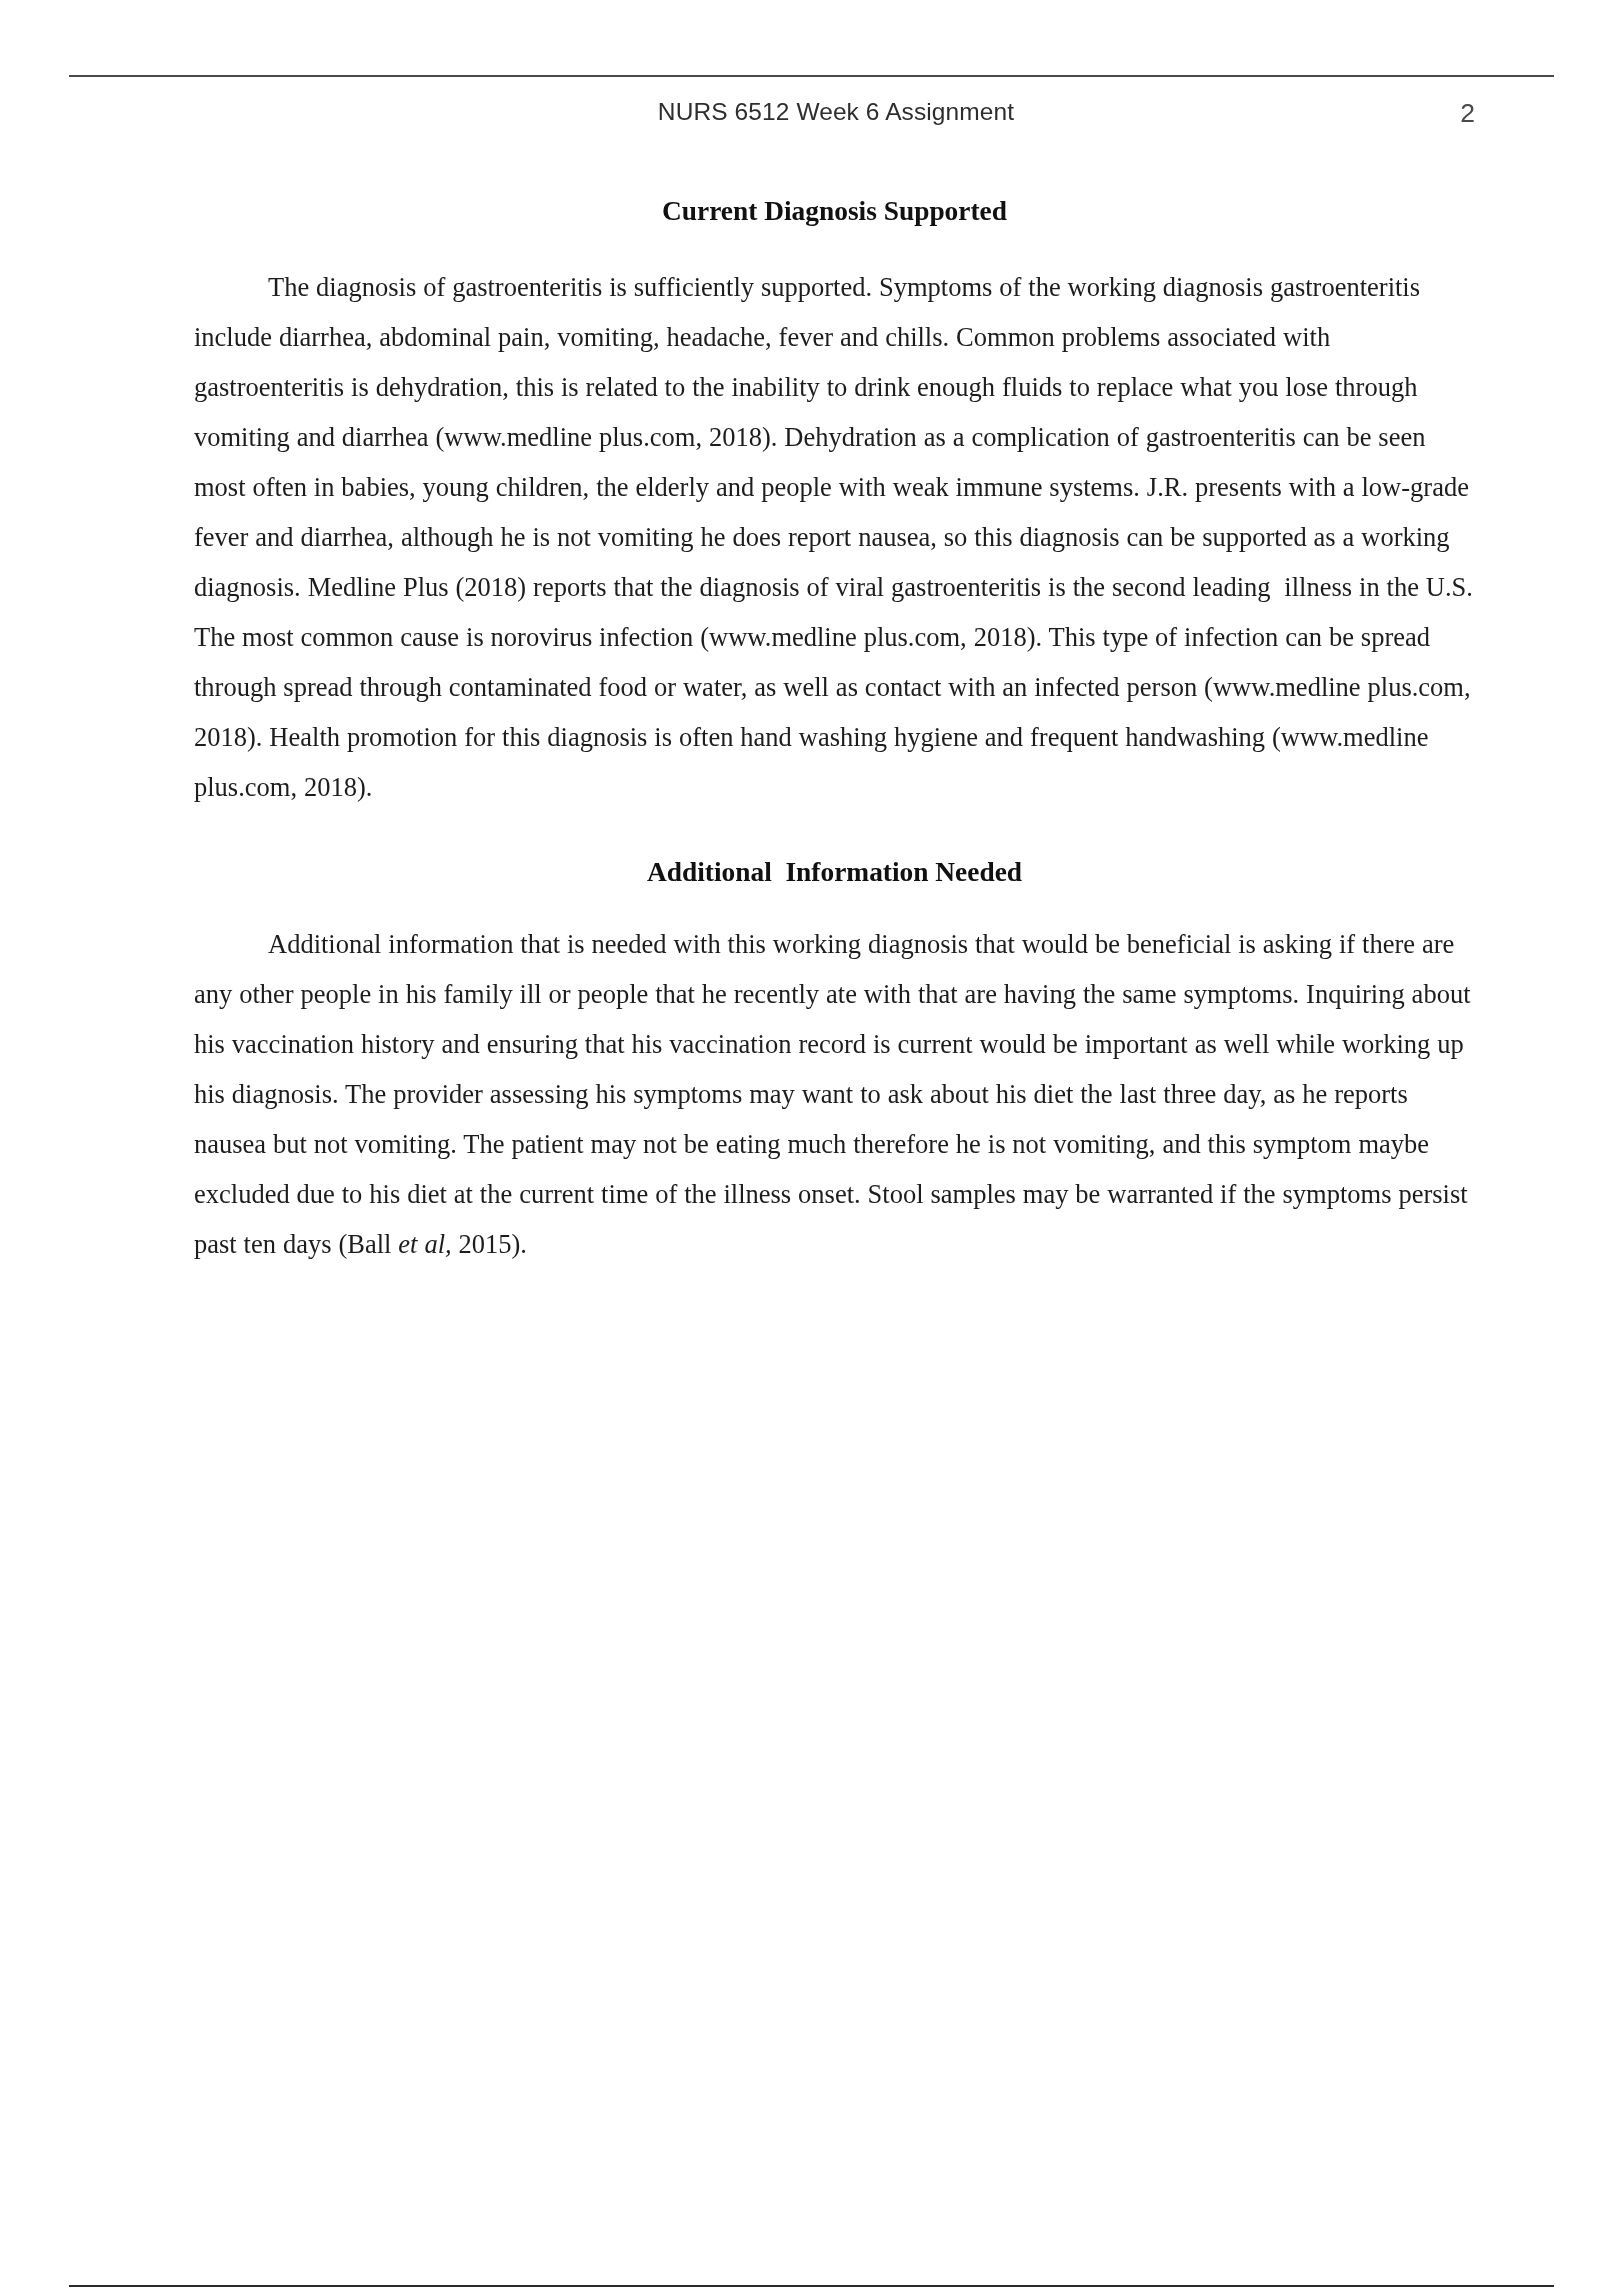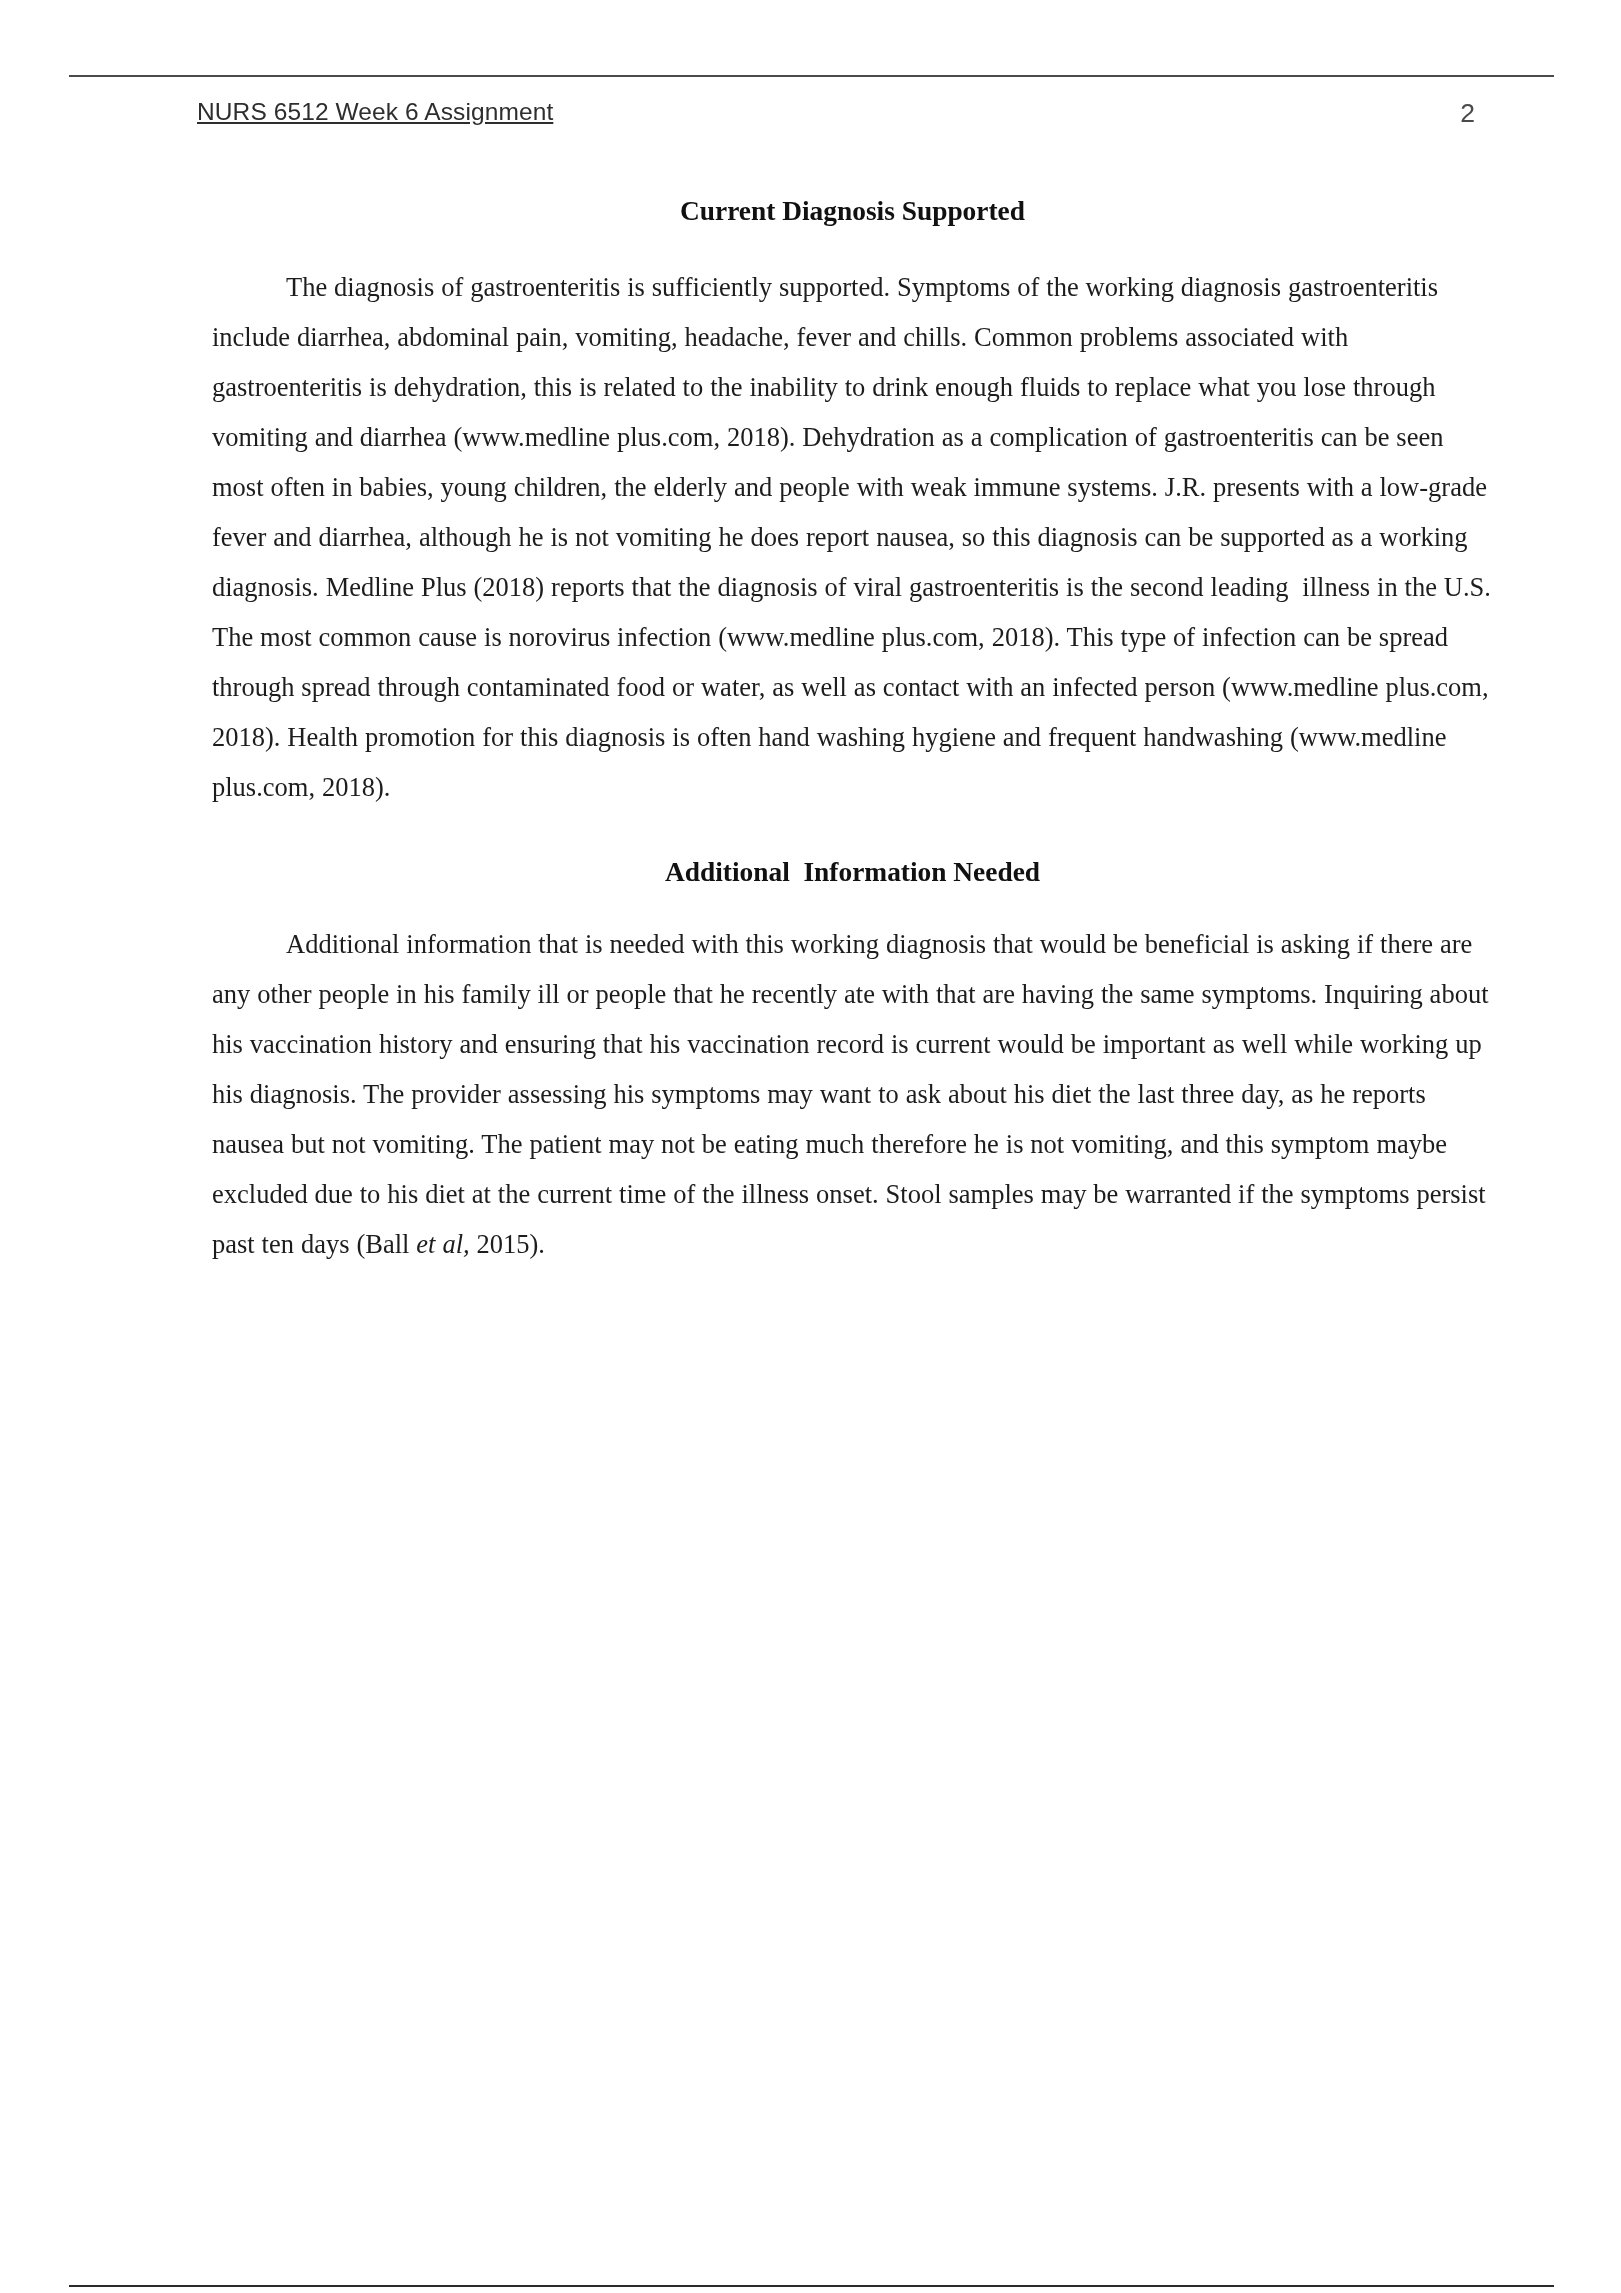--- a/index.html
+++ b/index.html
@@ -35,41 +35,40 @@
     position: absolute;
     top: 98px;
     left: 194px;
     width: 1281px;
     height: 39px;
   }
   .running-head-title {
     position: absolute;
     left: 3px;
     right: 0;
-    text-align: left;
+    text-align: center;
     font-family: "Liberation Sans", sans-serif;
     font-size: 24.5px;
     color: #2e2e2e;
     letter-spacing: 0.1px;
     white-space: nowrap;
-    text-decoration: underline;
   }
   .running-head-pageno {
     position: absolute;
     right: 0;
     top: 0;
     font-family: "Liberation Sans", sans-serif;
     font-size: 26.5px;
     color: #4a4a4a;
   }
 
   .content {
     position: absolute;
     top: 186px;
-    left: 212px;
+    left: 194px;
     width: 1281px;
   }
 
   h2.section-heading {
     margin: 0;
     padding: 0;
     text-align: center;
     font-family: "Liberation Serif", serif;
     font-weight: bold;
     font-size: 27.4px;

